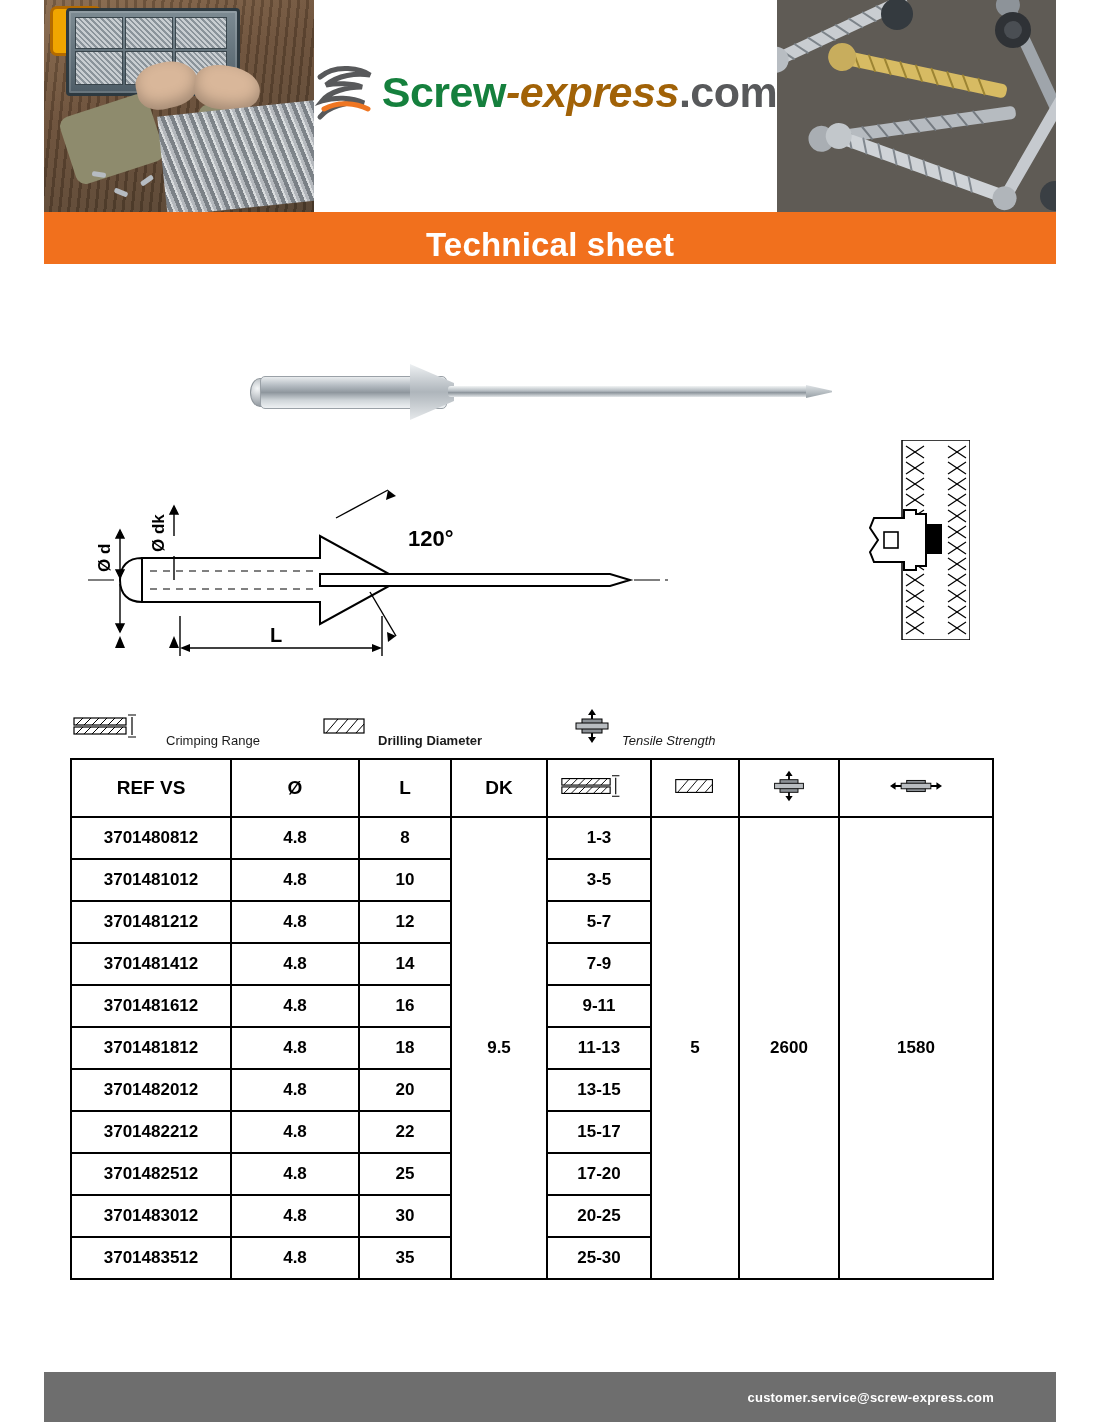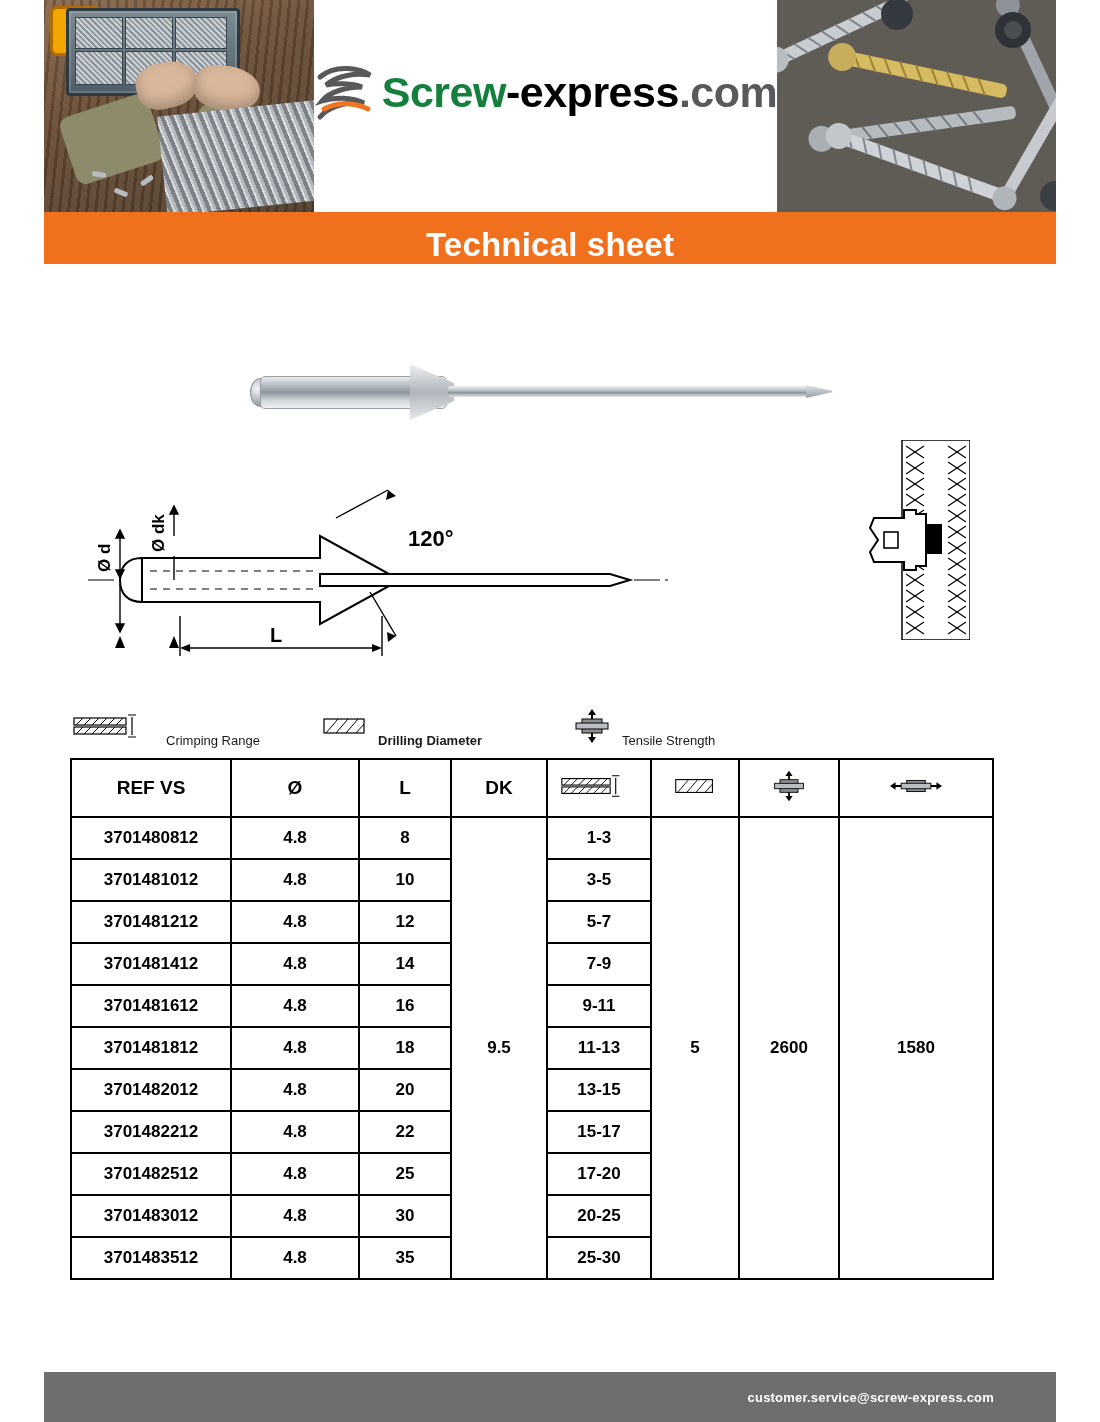--- a/index.html
+++ b/index.html
@@ -117,21 +117,21 @@
     height: 62px;
     margin-right: 6px;
   }
   .logo-text {
     font-size: 43px;
     font-weight: bold;
     letter-spacing: -0.5px;
     white-space: nowrap;
   }
   .logo-text .t1 { color: #15803d; }
-  .logo-text .t2 { color: #000000; }
+  .logo-text .t2 { color: #a16207; font-style: italic; }
   .logo-text .t3 { color: #58595b; }
 
   .header-photo-right {
     width: 310px;
     height: 212px;
     position: relative;
     overflow: hidden;
     background: #6e6a63;
   }
 
@@ -504,21 +504,21 @@
       <svg width="46" height="24" viewBox="0 0 46 24">
         <rect x="2" y="5" width="40" height="14" fill="#fff" stroke="#000" stroke-width="1.2"></rect>
         <g stroke="#000" stroke-width="1">
             <path d="M4 19 l12 -14 M14 19 l12 -14 M24 19 l12 -14 M34 19 l8 -9"></path>
           </g>
       </svg>
     </span>
     <span class="legend-label">Drilling Diameter</span>
   </div>
 
-  <div class="legend-item" style="width:230px;">
+  <div class="legend-item" style="width:230px;font-style:italic;">
     <span class="legend-ico">
       <svg width="40" height="34" viewBox="0 0 40 34">
         <rect x="10" y="10" width="20" height="14" fill="#8c9196" stroke="#000" stroke-width="1"></rect>
         <rect x="4" y="14" width="32" height="6" fill="#b9bdc1" stroke="#000" stroke-width="1"></rect>
         <path d="M20 10 V2 M20 24 v8" stroke="#000" stroke-width="2"></path>
         <path d="M20 0 l-4 6 h8 z" fill="#000"></path>
         <path d="M20 34 l-4 -6 h8 z" fill="#000"></path>
       </svg>
     </span>
     <span class="legend-label">Tensile Strength</span>

